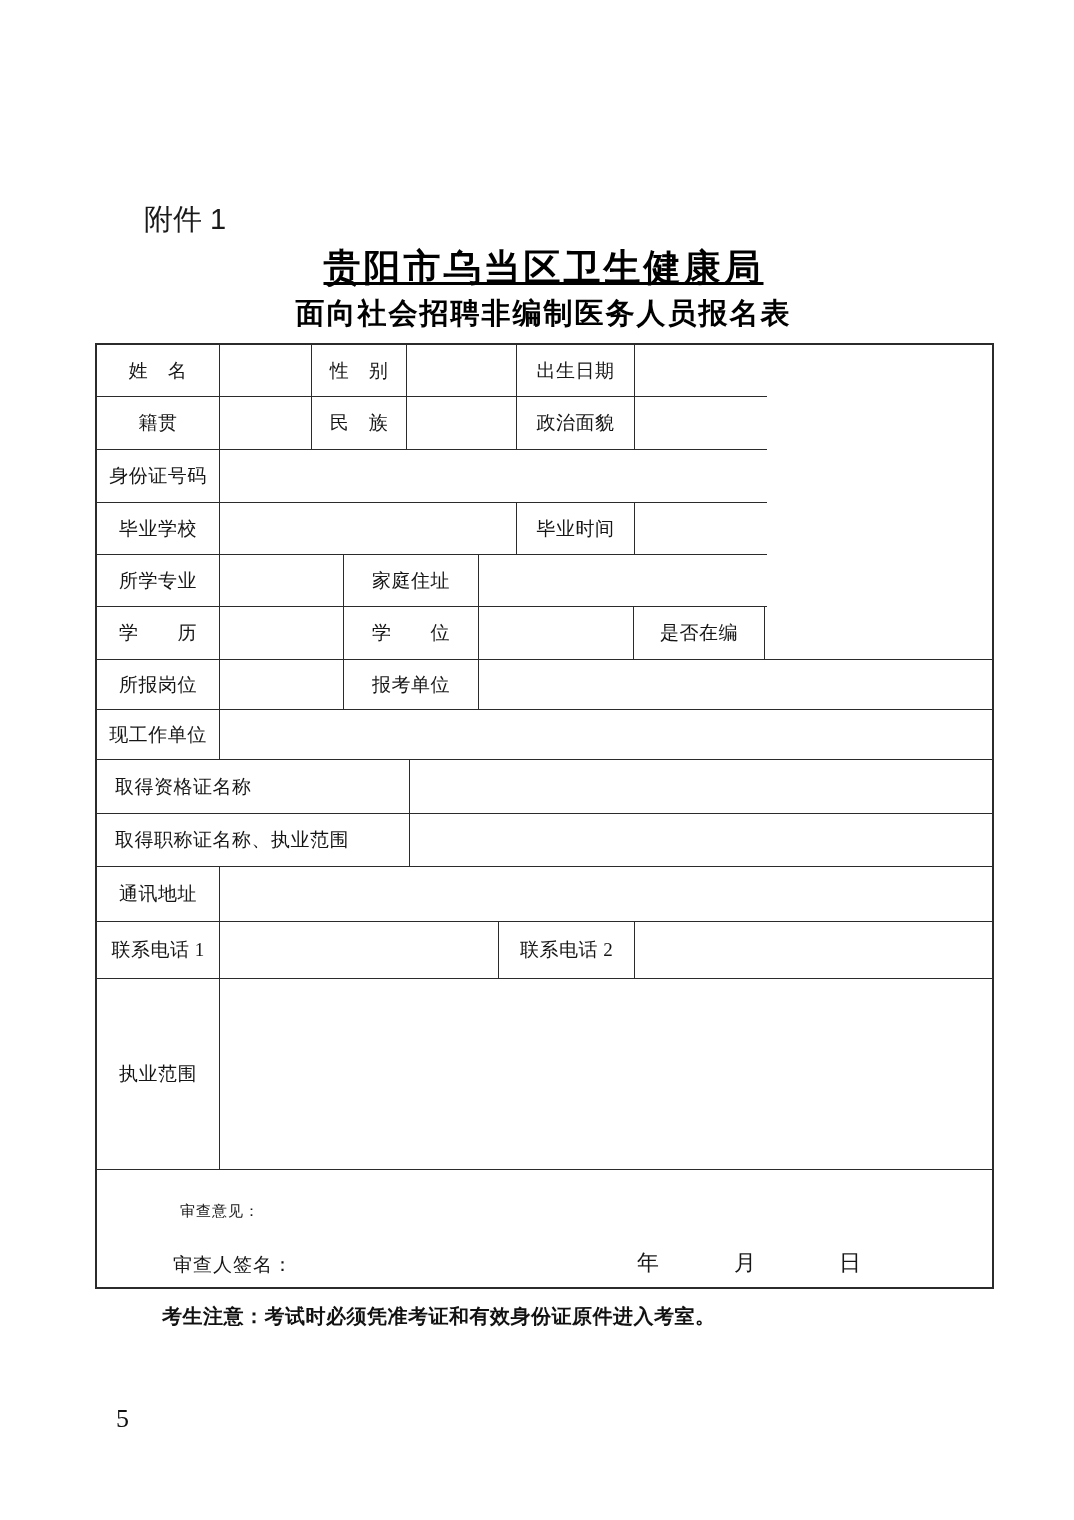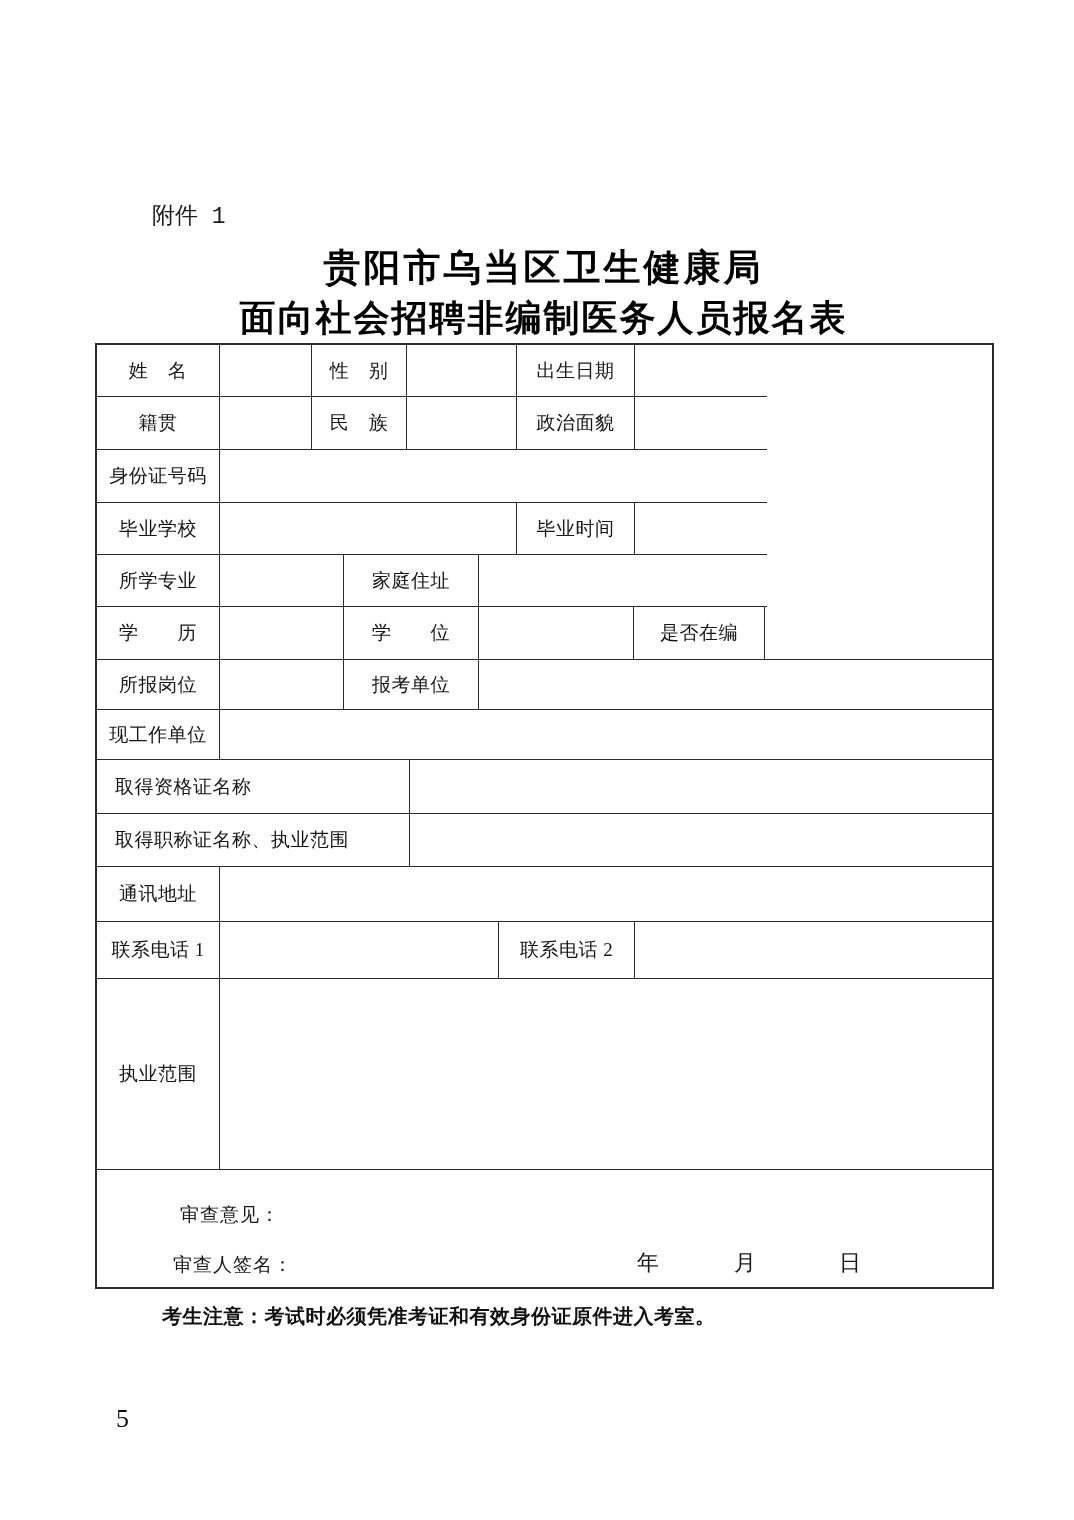--- a/index.html
+++ b/index.html
@@ -5,33 +5,33 @@
   * { margin:0; padding:0; box-sizing:border-box; }
   html,body { background:#ffffff; }
   body {
     position:relative;
     width:1074px; height:1520px;
     font-family:"Liberation Serif","DejaVu Serif",serif;
     color:#161616;
     overflow:hidden;
   }
   .attachment {
-    position:absolute; left:152px; top:200px;
-    font-family:Liberation Mono, monospace;
-    font-size:23px; color:#1a1a1a;
+    position:absolute; left:144px; top:200px;
+    font-family:Liberation Sans, sans-serif;
+    font-size:29px; color:#1a1a1a;
   }
   .title {
     position:absolute; left:95px; width:897px;
     text-align:center;
     font-family:"Liberation Sans","DejaVu Sans",sans-serif;
     font-weight:bold; color:#000;
     white-space:nowrap;
   }
-  .title1 { top:243px; font-size:37px; letter-spacing:3px; }
-  .title2 { top:294px; font-size:36px; letter-spacing:2px; }
+  .title1 { top:243px; font-size:37px; letter-spacing:3px;text-decoration:underline; }
+  .title2 { top:294px; font-size:29px; letter-spacing:2px; }
 
   .tbl {
     position:absolute; left:95px; top:343px;
     width:899px;
     border:2px solid #2b2b2b;
     background:#fff;
   }
   .tbl-top { display:flex; }
   .tbl-left { width:670px; flex-shrink:0; }
   .row { display:flex; }
@@ -56,21 +56,21 @@
   .h191 { height:191px; } .h117 { height:117px; }
   .w92 { width:92px; } .w95 { width:95px; } .w110 { width:110px; }
   .w118 { width:118px; } .w123 { width:123px; } .w124 { width:124px; }
   .w131 { width:131px; } .w135 { width:135px; }
   .w136 { width:136px; } .w155 { width:155px; } .w279 { width:279px; } .w297 { width:297px; } .w313 { width:313px; }
 
   .review-cell {
     position:relative; width:100%; height:100%;
     border:none; display:block;
   }
-  .review-opinion { position:absolute; left:83px; top:32px; font-size:19px; letter-spacing:1px; }
+  .review-opinion { position:absolute; left:83px; top:32px; font-size:15px; letter-spacing:1px; }
   .review-sign   { position:absolute; left:76px; top:82px; font-size:19px; letter-spacing:1px; }
   .review-year  { position:absolute; left:540px; top:78px; font-size:22px; }
   .review-month { position:absolute; left:637px; top:78px; font-size:22px; }
   .review-day   { position:absolute; left:742px; top:78px; font-size:22px; }
 
   .footer-note {
     position:absolute; left:162px; top:1303px;
     font-family:"Liberation Sans","DejaVu Sans",sans-serif;
     font-weight:bold; font-size:20px; color:#111;
     letter-spacing:0.5px;

